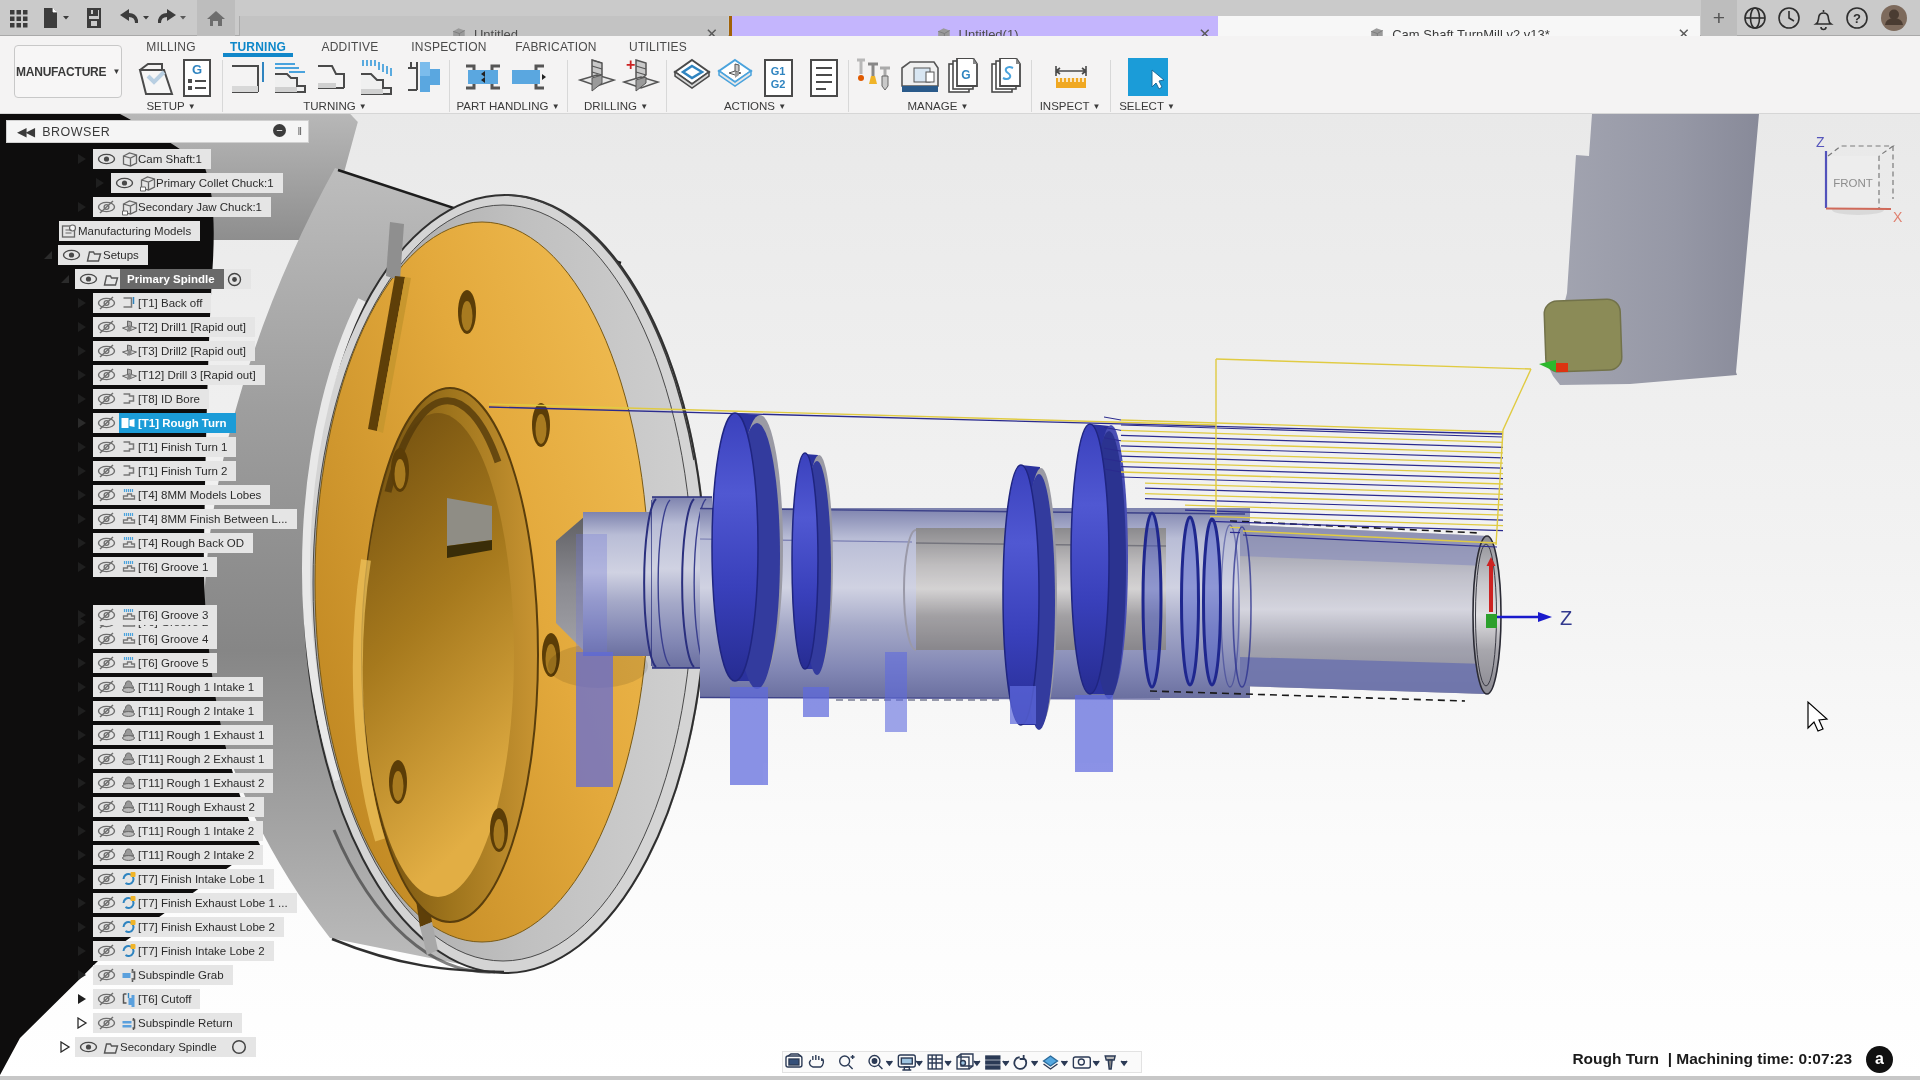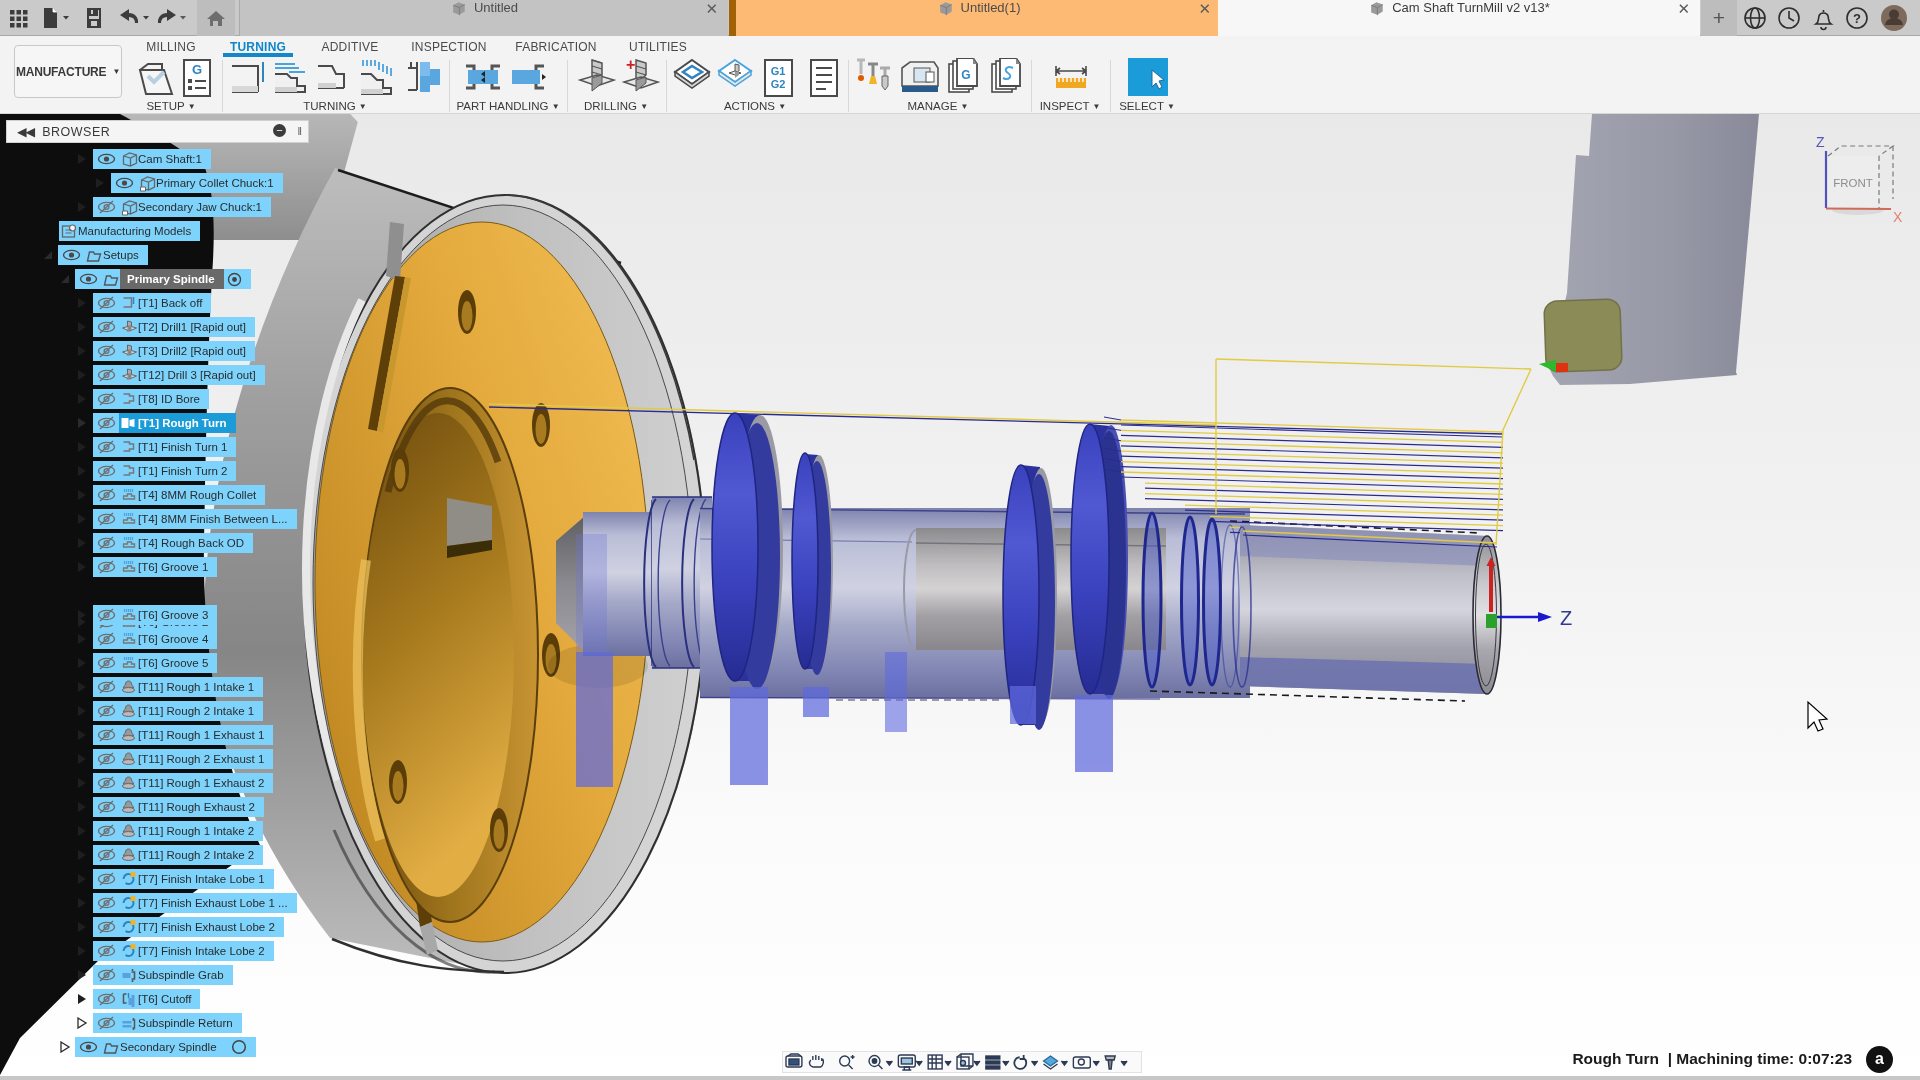--- a/index.html
+++ b/index.html
@@ -1,34 +1,34 @@
 <!DOCTYPE html>
 <html><head><meta charset="utf-8">
 <style>
 *{margin:0;padding:0;box-sizing:border-box}
 html,body{width:1920px;height:1080px;overflow:hidden;font-family:"Liberation Sans",sans-serif;background:#fff}
 #app{position:absolute;left:0;top:0;width:1920px;height:1080px}
 .abs{position:absolute}
 
 #titlebar{left:0;top:0;width:1920px;height:36px;background:#cacaca;border-bottom:1px solid #a9a9a9}
 .tbtn{position:absolute;top:0;height:36px;display:flex;align-items:center;justify-content:center;color:#3c3c3c}
-.tab{position:absolute;top:0;height:36px;display:flex;align-items:flex-start;justify-content:center;font-size:13px;color:#4b4b4b}
+.tab{position:absolute;top:16px;height:36px;display:flex;align-items:center;justify-content:center;font-size:13px;color:#4b4b4b}
 .tab .x{position:absolute;right:10px;font-size:15px;color:#5a5a5a}
 .cubeicon{display:inline-block;margin-right:7px}
 
 #ribbon{left:0;top:36px;width:1920px;height:78px;background:#f4f3f3;border-bottom:1px solid #d6d6d6}
 .rtab{position:absolute;top:4px;font-size:12px;color:#4a4a4a;letter-spacing:.2px}
 .rtab.active{color:#0d87c9;font-weight:bold}
 #manubtn{position:absolute;left:14px;top:9px;width:108px;height:53px;background:#f7f6f6;border:1px solid #c8c8c8;border-radius:4px;display:flex;align-items:center;justify-content:center;font-size:12px;font-weight:bold;color:#3a3a3a;letter-spacing:-.2px}
 .rgroup-label{position:absolute;top:64px;font-size:11.5px;color:#3a3a3a;white-space:nowrap}
 .rsep{position:absolute;top:24px;height:52px;width:1px;background:#d8d8d8}
 
 #bheader{left:6px;top:120px;width:303px;height:23px;background:#f5f5f5;border:1px solid #d0d0d0;display:flex;align-items:center;font-size:12.5px;color:#3a3a3a}
 .brow{position:absolute;height:20px;display:flex;align-items:center}
-.blabel{height:20px;background:#7dd3fc;display:flex;align-items:center;font-size:11.5px;color:#2b2b2b;padding-right:9px;white-space:nowrap}
+.blabel{height:20px;background:#e5e5e5;display:flex;align-items:center;font-size:11.5px;color:#2b2b2b;padding-right:9px;white-space:nowrap}
 .eyew{width:26px;display:flex;justify-content:center;align-items:center}
 
 #navbar{left:782px;top:1051px;width:360px;height:22px;background:rgba(250,250,250,.92);border:1px solid #e2e2e2;display:flex;align-items:center}
 #status{right:68px;top:1050px;font-size:15.5px;font-weight:bold;color:#1a1a1a}
 #bottomedge{left:0;top:1076px;width:1920px;height:4px;background:#c7c7c7}
 </style></head>
 <body>
 <div id="app">
 
   <svg class="abs" id="scene" width="1920" height="966" viewBox="0 114 1920 966" style="left:0;top:114px">
@@ -332,21 +332,21 @@
         <rect x="213" y="21" width="5" height="5" fill="#bdbdbd"></rect>
 </svg>
 <div class="tab" style="left:239px;width:489px;background:#c3c3c3;border-left:1px solid #ababab">
   <svg class="cubeicon" width="17" height="16" viewBox="0 0 18 18">
           <path d="M3,6 l6,-3.5 l7,2.5 l0,8 l-6,3.5 l-7,-2.5 Z" fill="#9a9a9a"></path>
           <path d="M3,6 l7,2.5 l6,-3.5 M10,8.5 l0,8.5" stroke="#7a7a7a" fill="none"></path>
         </svg>
   <span>Untitled</span>
         <span class="x">✕</span>
 </div>
-<div class="tab" style="left:729px;width:492px;background:#fdba74;border-left:7px solid #a16207">
+<div class="tab" style="left:729px;width:492px;background:#c4b5fd;border-left:3px solid #a16207">
   <svg class="cubeicon" width="17" height="16" viewBox="0 0 18 18">
           <path d="M3,6 l6,-3.5 l7,2.5 l0,8 l-6,3.5 l-7,-2.5 Z" fill="#9a9a9a"></path>
           <path d="M3,6 l7,2.5 l6,-3.5 M10,8.5 l0,8.5" stroke="#7a7a7a" fill="none"></path>
         </svg>
   <span>Untitled(1)</span>
         <span class="x">✕</span>
 </div>
 <div class="tab" style="left:1218px;width:482px;background:#f7f7f7;color:#3a3a3a">
   <svg class="cubeicon" width="17" height="16" viewBox="0 0 18 18">
           <path d="M3,6 l6,-3.5 l7,2.5 l0,8 l-6,3.5 l-7,-2.5 Z" fill="#9a9a9a"></path>
@@ -812,21 +812,21 @@
             <svg width="19" height="14" viewBox="0 0 19 14">
               <ellipse cx="9.5" cy="7" rx="8" ry="4.6" fill="none" stroke="#6e6e6e" stroke-width="1.4"></ellipse>
               <circle cx="9.5" cy="7" r="2.4" fill="none" stroke="#6e6e6e" stroke-width="1.3"></circle>
               <path d="M3,13 L16,1" stroke="#6e6e6e" stroke-width="1.4"></path>
             </svg>
           </span>
           <svg width="19" height="18" viewBox="0 0 18 18">
             <path d="M4,10 L8,10 L8,8 L12,8 L12,10 L15,10 L15,13 L4,13 Z" fill="none" stroke="#777" stroke-width="1.3"></path>
             <path d="M5,3 l0,3 M7,3 l0,3 M9,3 l0,3 M11,3 l0,3 M13,3 l0,3" stroke="#4aa3dd" stroke-width="1.2"></path>
           </svg>
-          <span>[T4] 8MM Rough Collet</span>
+          <span>[T4] 8MM Models Lobes</span>
         </span>
       </div>
 <div class="brow" style="left:76px;top:509px">
         <svg width="12" height="12" style="margin-right:5px">
           <path d="M2,1 L10,6 L2,11 Z" fill="#1f1f1f"></path>
         </svg>
         <span class="blabel">
           <span class="eyew">
             <svg width="19" height="14" viewBox="0 0 19 14">
               <ellipse cx="9.5" cy="7" rx="8" ry="4.6" fill="none" stroke="#6e6e6e" stroke-width="1.4"></ellipse>

